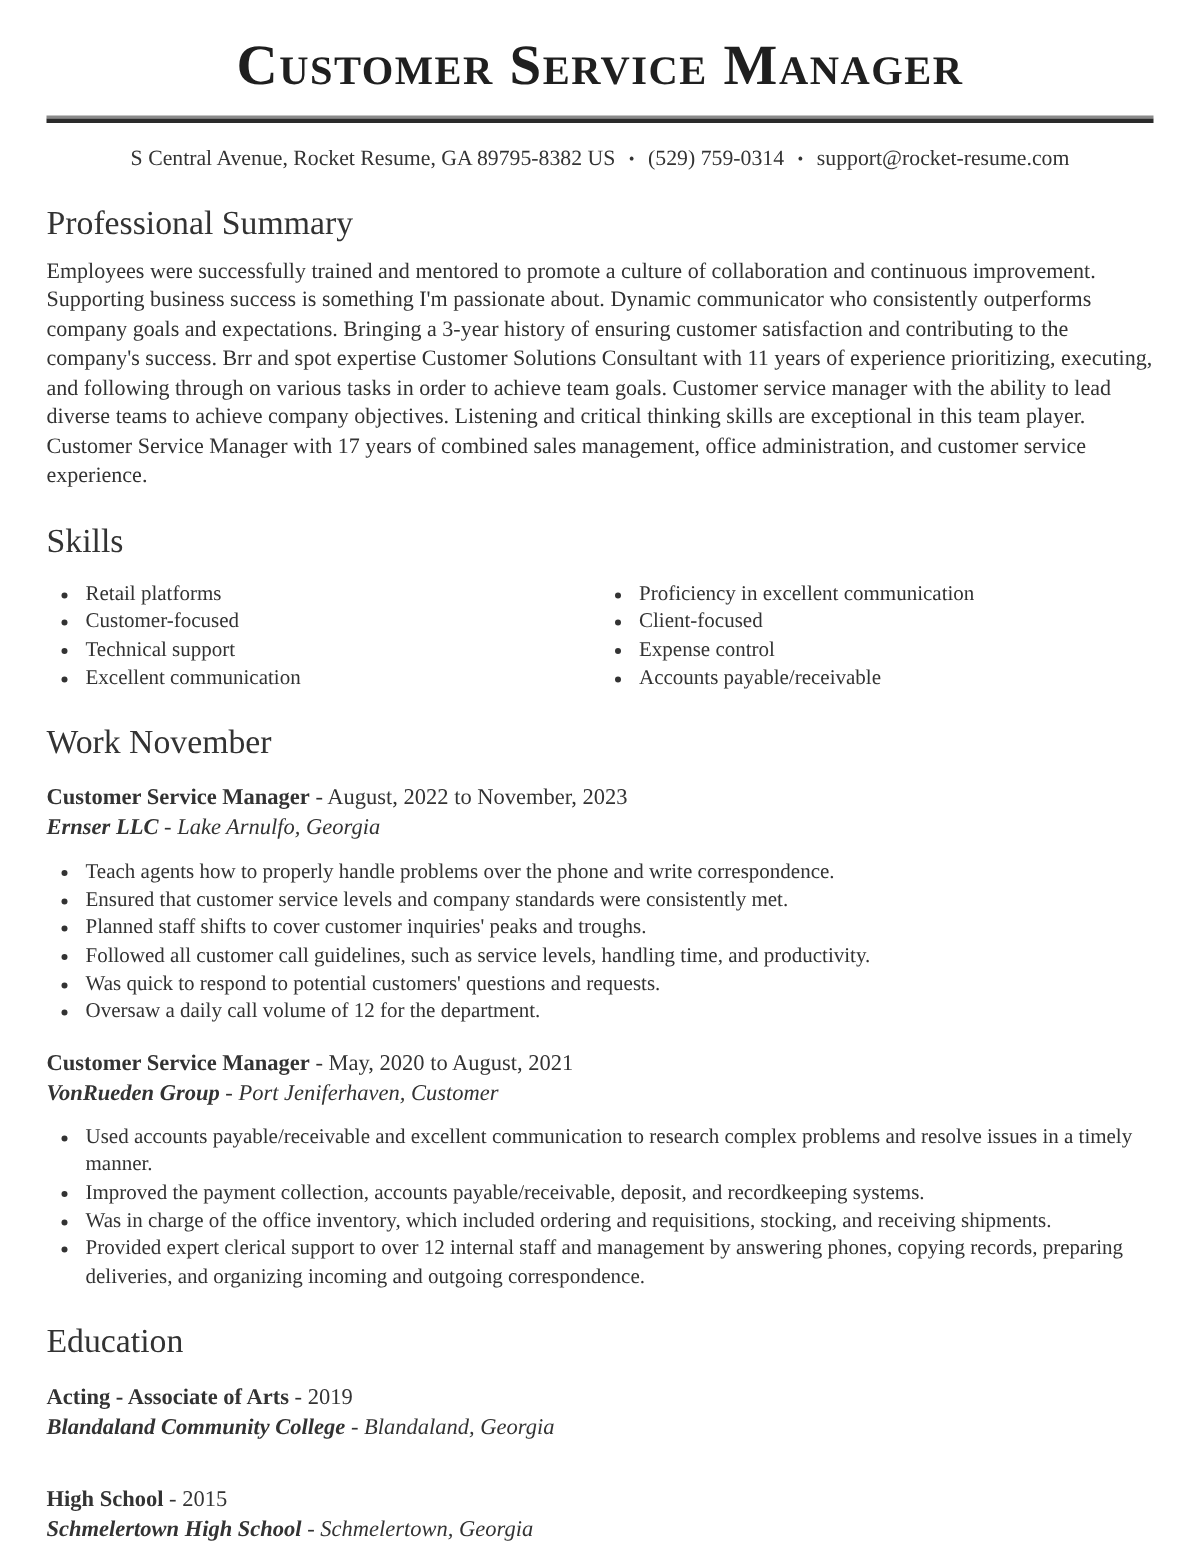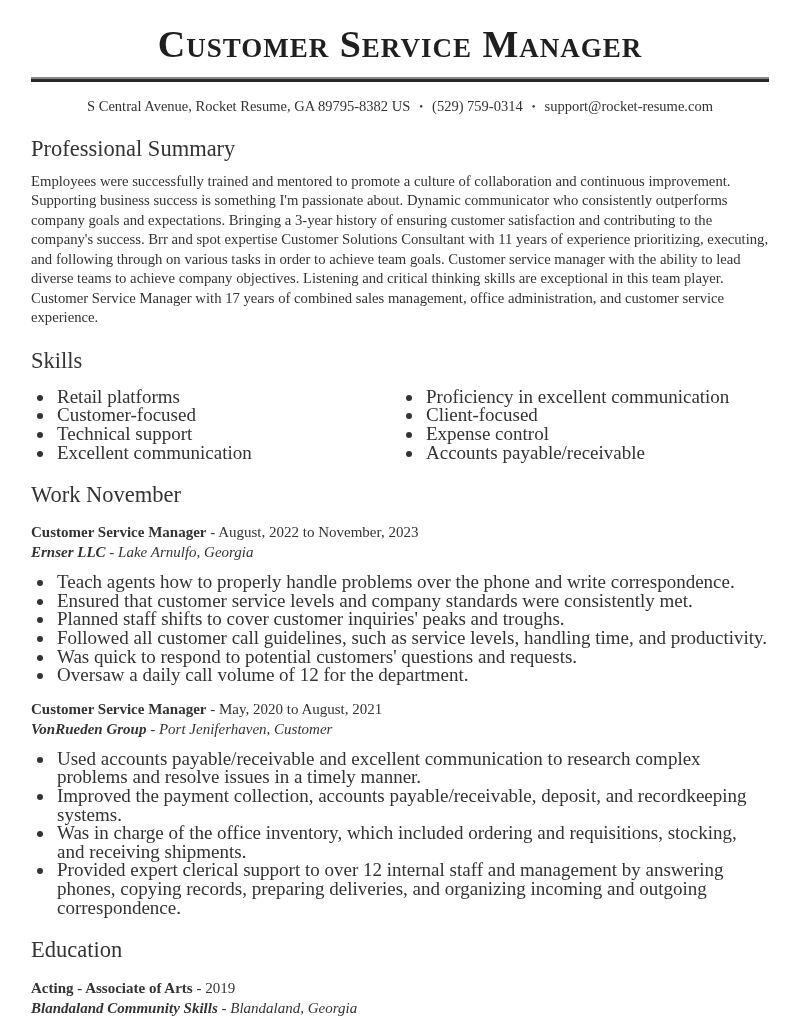--- a/index.html
+++ b/index.html
@@ -61,21 +61,21 @@
     font-size: 14.7px;
     line-height: 19.5px;
     text-align: left;
   }
   .skills-cols { display: flex; }
   .skills-cols ul {
     width: 50%;
     margin: 4px 0 0;
     padding-left: 24px;
   }
-  ul { font-size: 19px; }
+  ul { font-size: 14px; }
   li { line-height: 18.6px; padding-left: 2px; }
   .job { margin-top: 14px; }
   .job + .job { }
   .job-title-line {
     margin: 0;
     font-size: 15px;
     line-height: 20px;
   }
   .job-title-line .job-title { font-weight: 700; }
   .company-line {
@@ -148,21 +148,21 @@
       <li>Improved the payment collection, accounts payable/receivable, deposit, and recordkeeping systems.</li>
       <li>Was in charge of the office inventory, which included ordering and requisitions, stocking, and receiving shipments.</li>
       <li>Provided expert clerical support to over 12 internal staff and management by answering phones, copying records, preparing deliveries, and organizing incoming and outgoing correspondence.</li>
     </ul>
   </div>
 
   <h2 class="section-heading">Education</h2>
 
   <div class="edu-entry">
     <p class="edu-line1"><span class="degree">Acting - Associate of Arts</span><span> - </span><span>2019</span></p>
-    <p class="edu-line2"><span class="school">Blandaland Community Skills</span><span> - </span><span>Blandaland, Georgia</span></p>
+    <p class="edu-line2"><span class="school">Blandaland Community College</span><span> - </span><span>Blandaland, Georgia</span></p>
   </div>
 
   <div class="edu-entry">
     <p class="edu-line1"><span class="degree">High School</span><span> - </span><span>2015</span></p>
     <p class="edu-line2"><span class="school">Schmelertown High School</span><span> - </span><span>Schmelertown, Georgia</span></p>
   </div>
 
 </div>
 
 </body></html>

